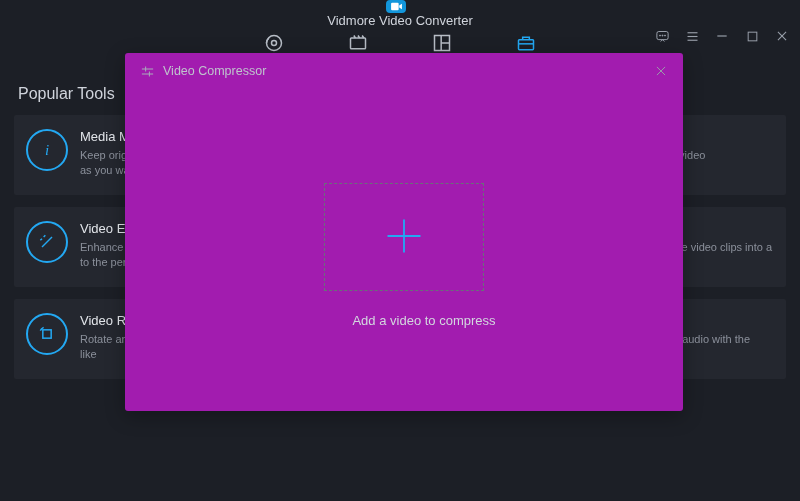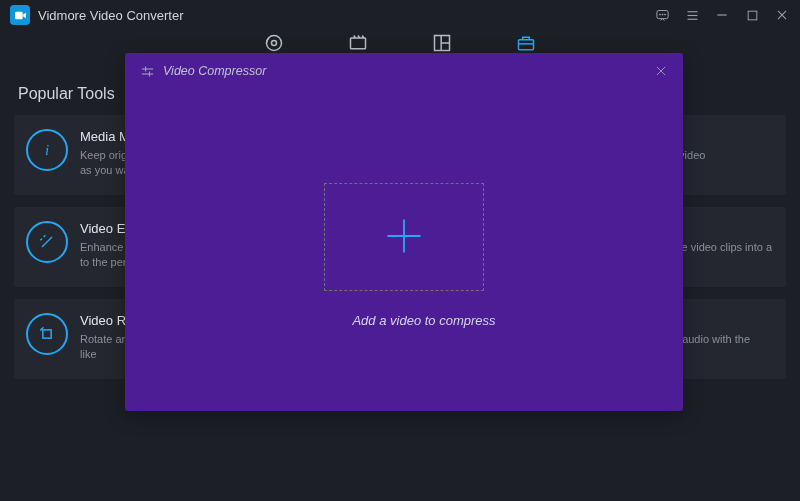--- a/index.html
+++ b/index.html
@@ -7,21 +7,21 @@
   body {
     font-family: "Segoe UI", Arial, sans-serif;
     background: #1c1f26;
     color: #c8ccd4;
     position: relative;
     font-size: 12px;
   }
 
   
   .titlebar {
-    display: flex; align-items: center; height: 30px; padding: 0 10px 0 10px;
+    display: flex; align-items: center; height: 30px; padding: 0 10px 0 10px; flex-direction: column;
   }
   .titlebar .logo {
     width: 20px; height: 20px; background:#1296db; border-radius:4px;
     display:flex;align-items:center;justify-content:center;margin-right:8px;
   }
   .titlebar .title { color:#d0d4dc; font-size:13px; }
   .win-controls { margin-left:auto; display:flex; gap:14px; align-items:center; }
   .win-icon { width:16px; height:16px; display:flex; align-items:center; justify-content:center; color:#9aa0ab; cursor:pointer;}
   .win-icon svg { stroke:#9aa0ab; }
 
@@ -49,21 +49,21 @@
     font-size:15px; font-style:italic; font-family: Georgia, serif;
   }
   .tool-icon.txt { font-style:normal; font-family:inherit; font-size:13px;}
   .tool-text { display:flex; flex-direction:column; gap:4px; }
   .tool-title { color:#e2e5ea; font-size:13px; }
   .tool-desc { color:#8b909b; font-size:11px; line-height:1.35; }
 
   
   .modal {
     position:absolute; top:53px; left:125px; width:558px; height:358px;
-    background:#4c1d95; border-radius:3px; box-shadow:0 5px 20px rgba(0,0,0,.3);font-style:italic;
+    background:#a21caf; border-radius:3px; box-shadow:0 5px 20px rgba(0,0,0,.3);
   }
   .modal-header {
     display:flex; align-items:center; padding:10px 14px; color:#bfc4cd;
   }
   .modal-header .mh-icon { width:16px; height:16px; margin-right:8px; display:flex; align-items:center; justify-content:center;}
   .modal-header .mh-title { font-size:12.5px; }
   .modal-close { margin-left:auto; color:#9aa0ab; cursor:pointer; width:16px;height:16px;display:flex;align-items:center;justify-content:center;}
   .dropzone {
     position:absolute; top:130px; left:50%; transform:translateX(-50%);
     width:160px; height:108px; border:1px dashed #6a6f7a;

